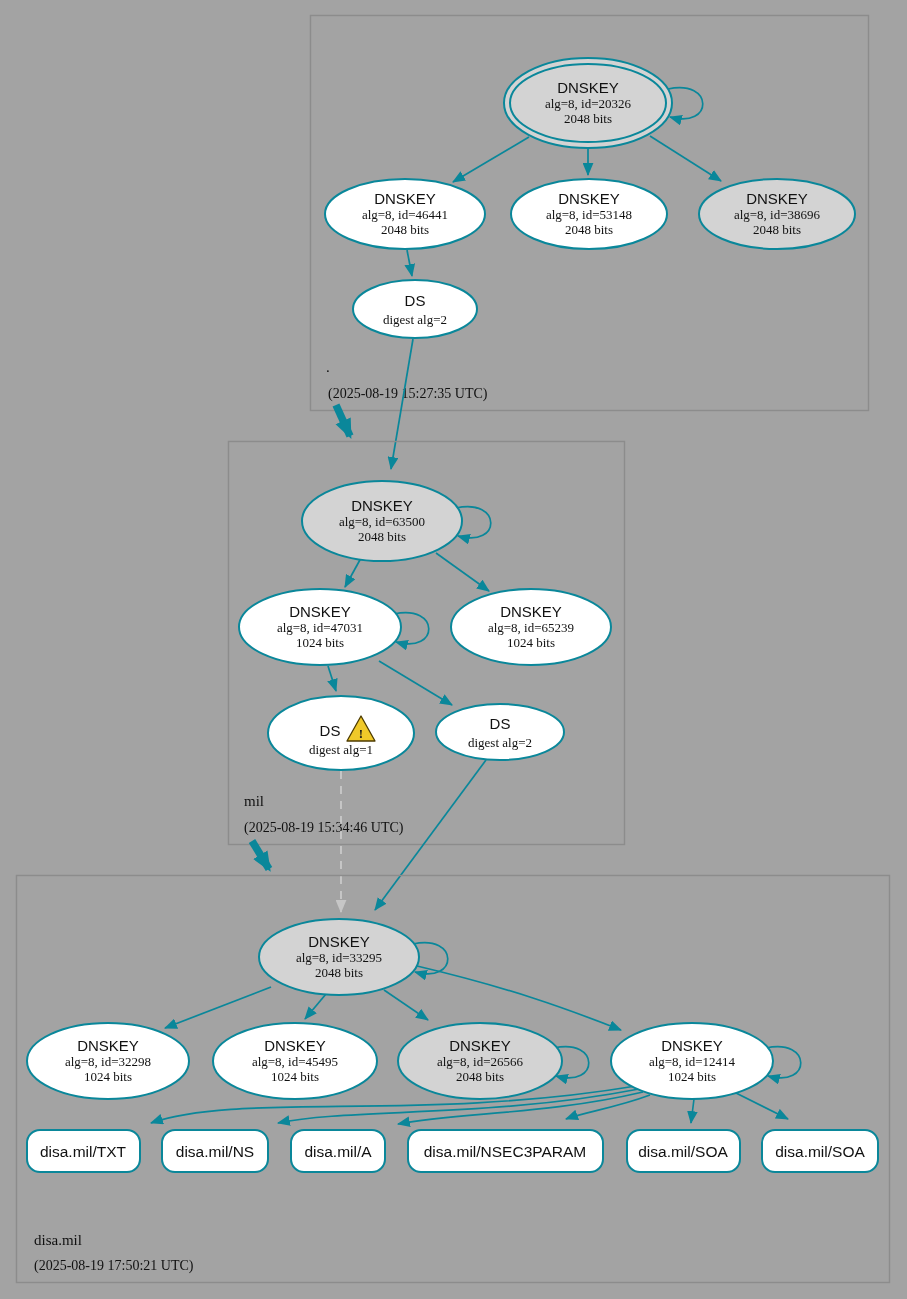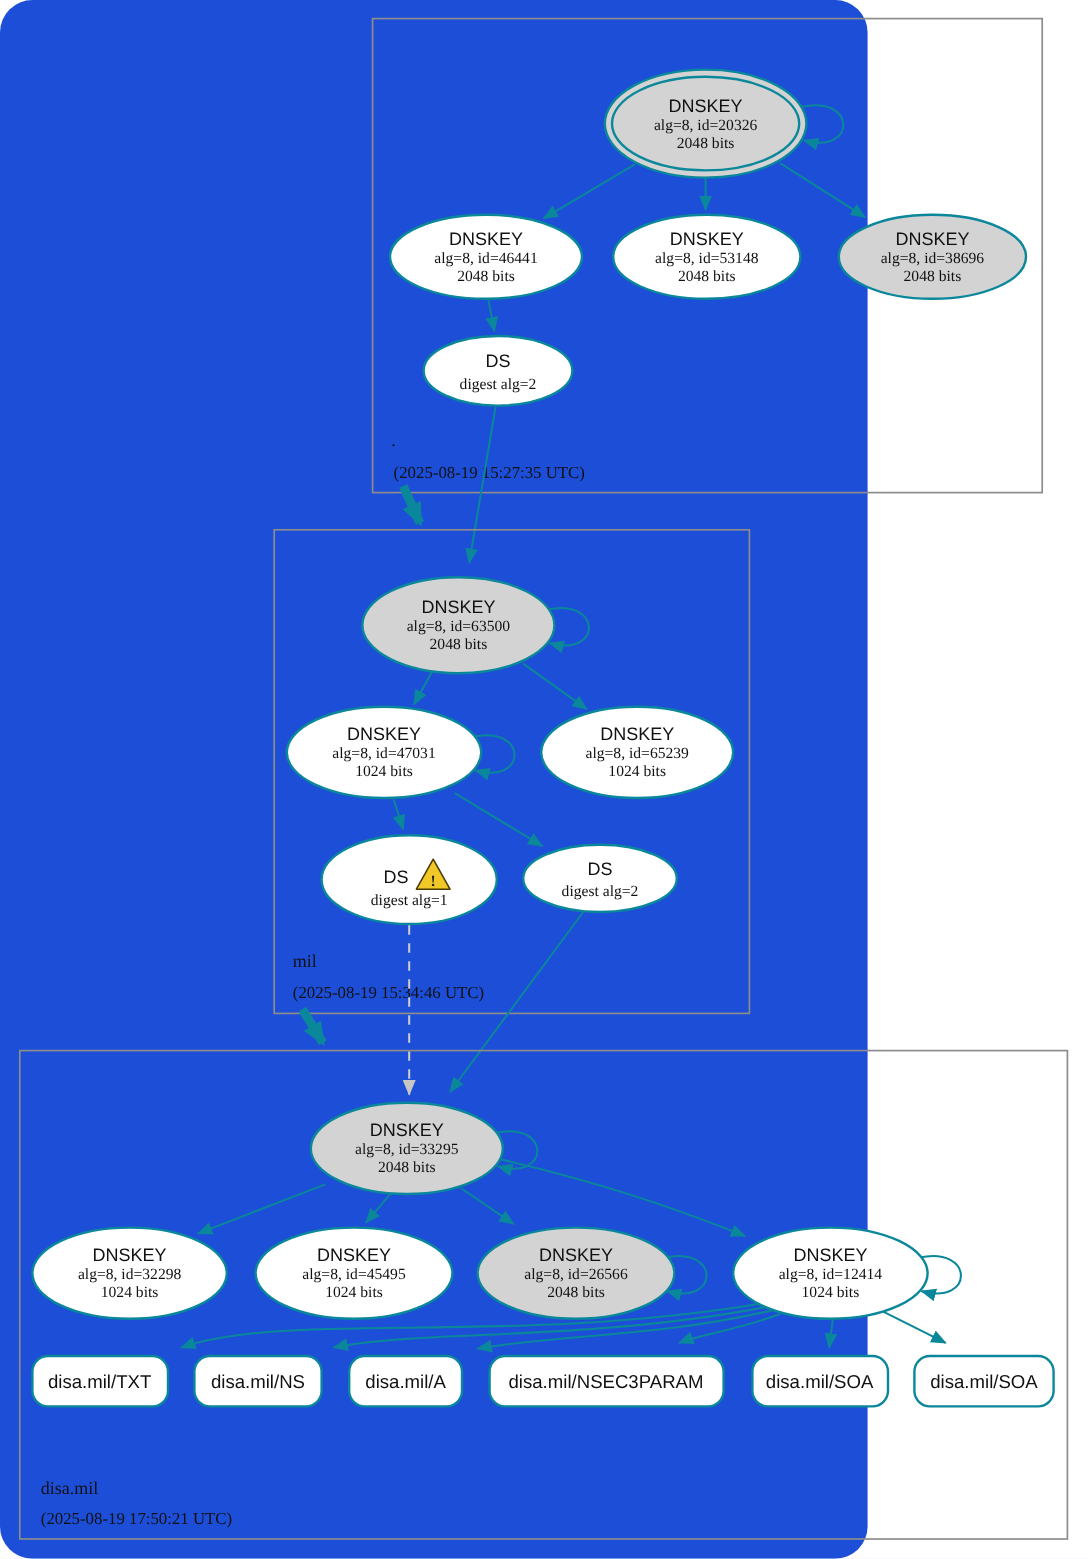--- a/index.html
+++ b/index.html
@@ -1,16 +1,16 @@
 <!DOCTYPE html>
 <html><head>
 <meta charset="utf-8">
 <style>
   html,body{margin:0;padding:0;background:#ffffff;}
-  .stage{width:723px;height:1299px;position:relative;background:#1d4ed8;border-radius:27px;}
+  .stage{width:907px;height:1299px;position:relative;background:#a3a3a3;}
   svg{display:block;}
   .zone-box{fill:none;stroke:#8c8c8c;stroke-width:1.4;}
   .nodeE{fill:#ffffff;stroke:#0a879a;stroke-width:2;}
   .nodeE.gray{fill:#d3d3d3;}
   .recB{fill:#ffffff;stroke:#0a879a;stroke-width:2;}
   .edge{fill:none;stroke:#0a879a;stroke-width:1.7;}
   .edge.thick{stroke-width:7.5;}
   .edge.dashed{stroke:#cccccc;stroke-dasharray:8 7;}
   .nt{font:15px "Liberation Sans", sans-serif;fill:#111;text-anchor:middle;}
   .nd{font:13px "Liberation Serif", serif;fill:#111;text-anchor:middle;}

